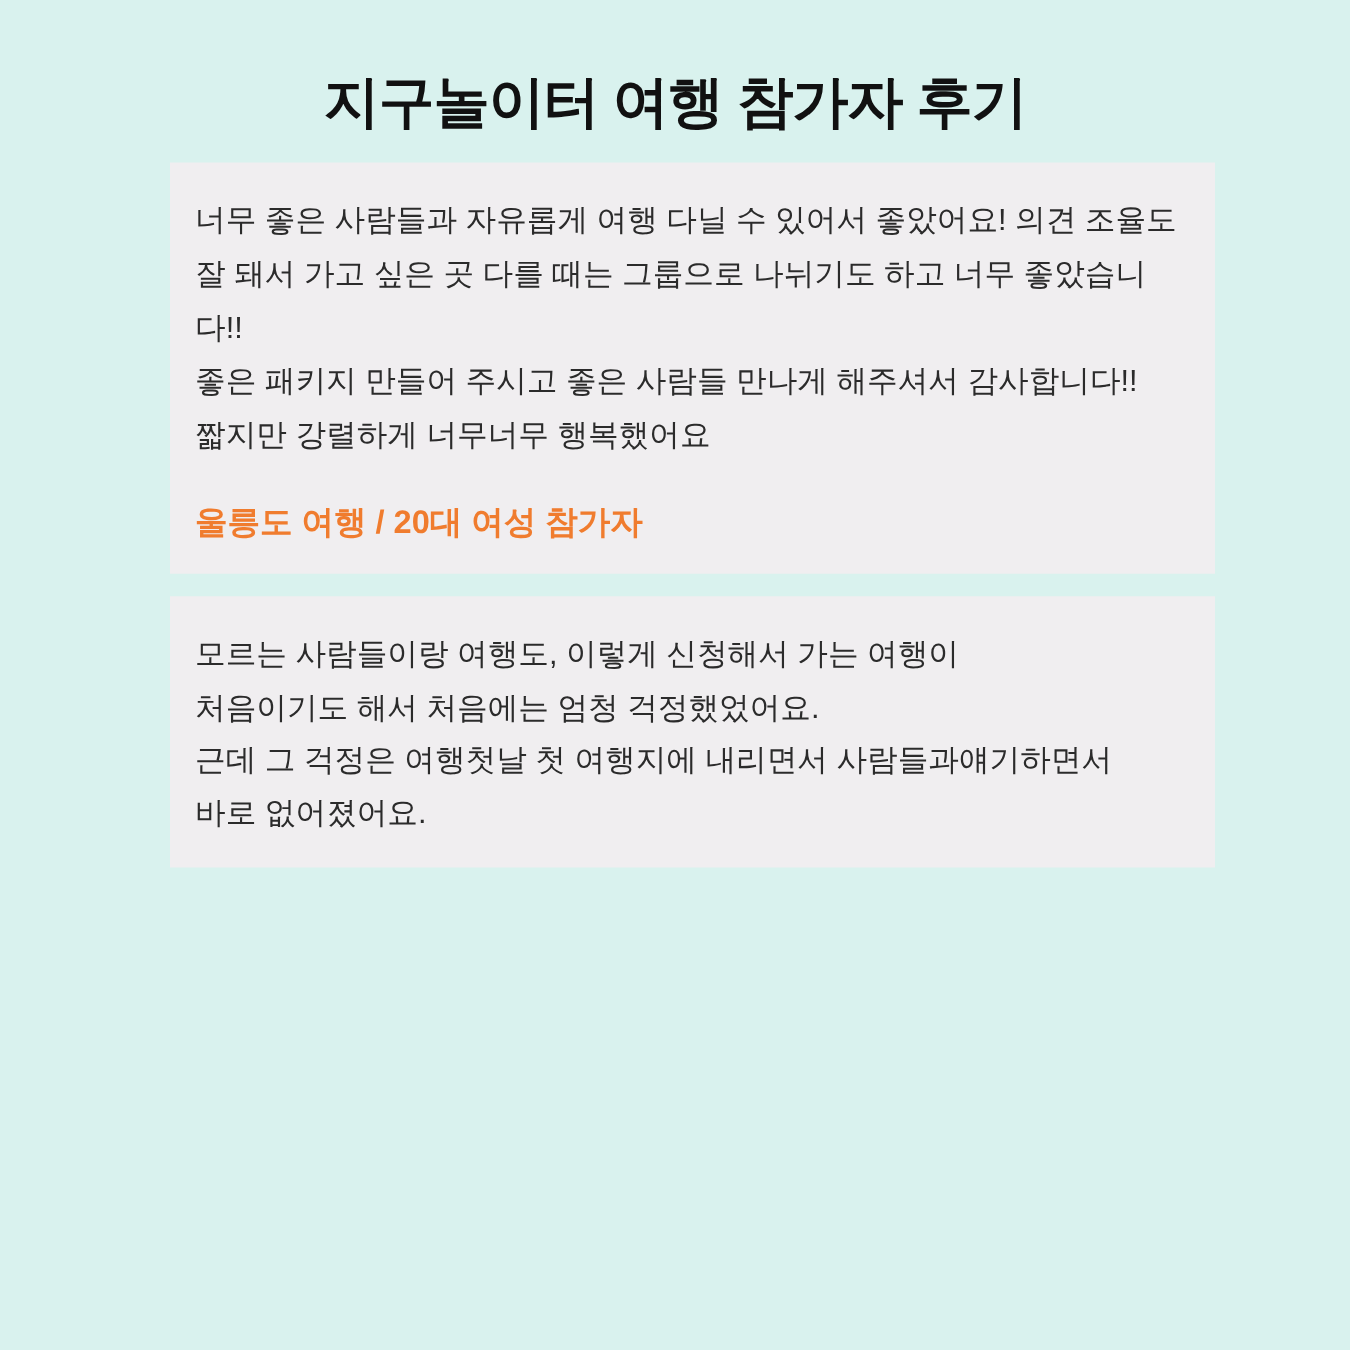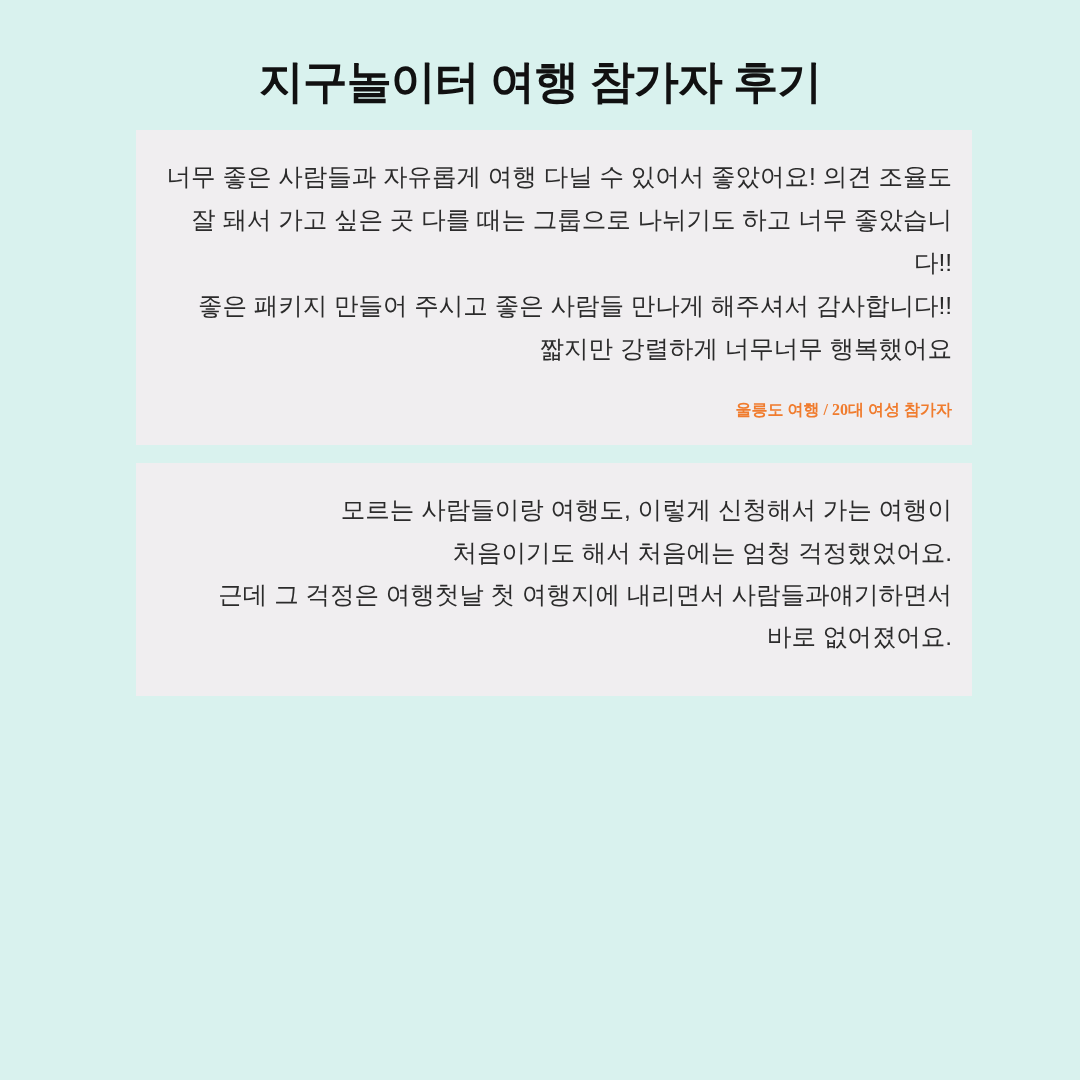--- a/index.html
+++ b/index.html
@@ -34,40 +34,40 @@
     display: flex;
     flex-direction: column;
     gap: 18px;
     padding: 0 108px;
     box-sizing: border-box;
   }
   .review-card {
     background: #f0eef0;
     box-sizing: border-box;
     padding: 26px 20px 24px 20px;
-    text-align: right;
+    text-align: left;
     margin-left: 28px;
   }
   .review-body {
     font-size: 24.5px;
     line-height: 1.72;
     color: #2b2b2b;
     white-space: pre-line;
     font-family: "Liberation Sans", sans-serif;
   }
   .review-meta {
     margin-top: 30px;
-    font-size: 16px;
+    font-size: 26px;
     font-weight: bold;
     color: #f07c2e;
-    font-family: Liberation Serif, serif;
+    font-family: Liberation Sans, sans-serif;
   }
   .card-1 .review-body { line-height: 1.75; }
   .card-2 .review-body { line-height: 1.72; }
-  .card-3 { padding-bottom: 38px; }
+  .card-3 { padding-bottom: 22px; }
 </style>
 </head>
 <body>
 
 <div class="page">
 
   <h1 class="page-title">지구놀이터 여행 참가자 후기</h1>
 
   <div class="reviews">
 

